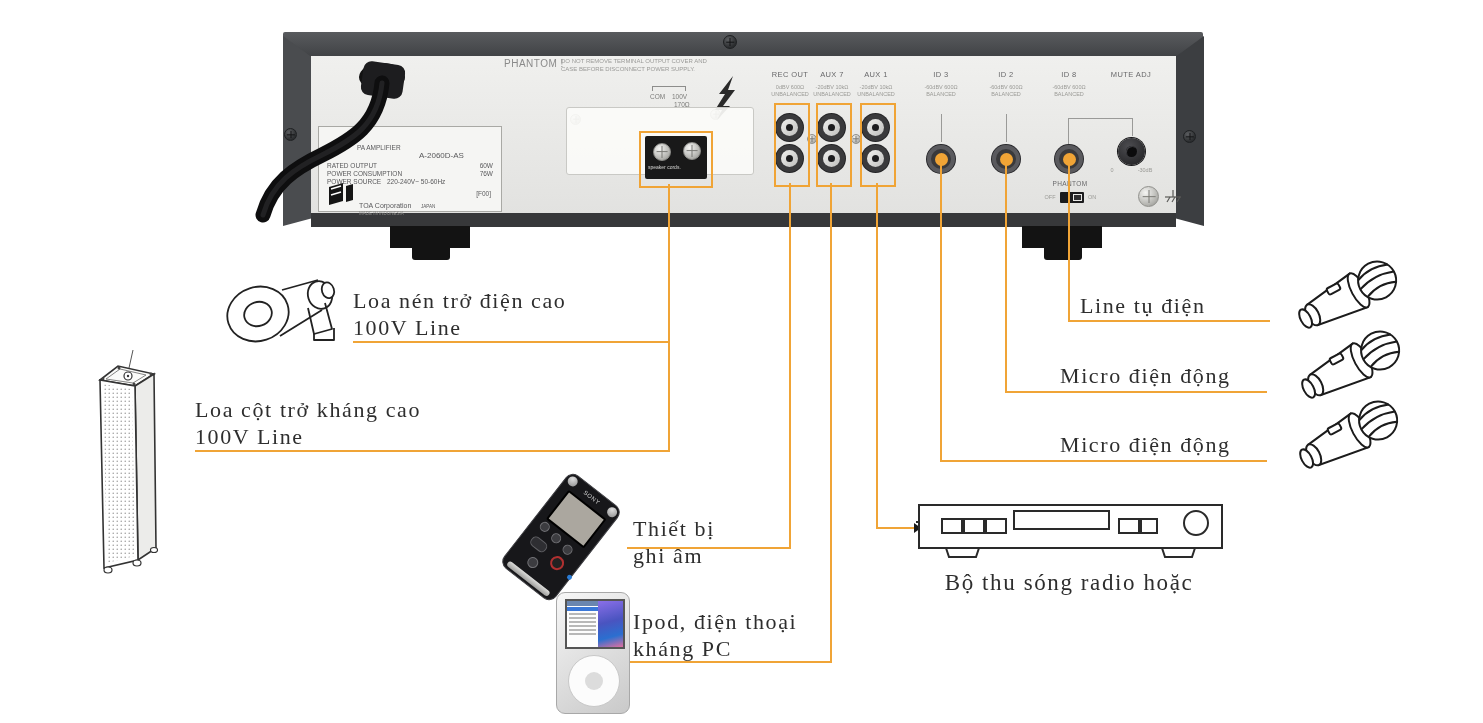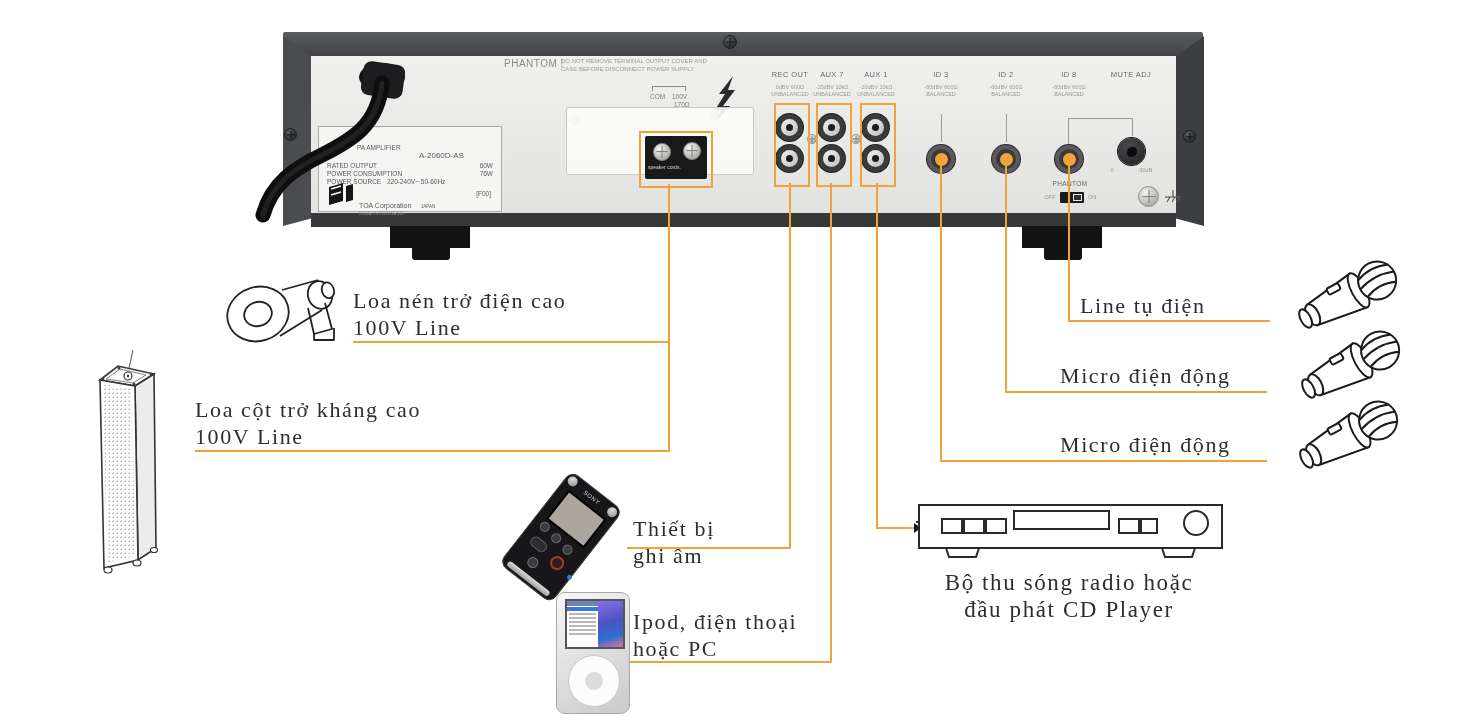--- a/index.html
+++ b/index.html
@@ -408,23 +408,22 @@
   <div class="callout" style="left:195px;top:396px;">
     <span style="display:block;">Loa cột trở kháng cao</span>
     <span style="display:block;">100V Line</span>
   </div>
   <div class="callout" style="left:633px;top:494px;margin-top:21px;">
     <span style="display:block;">Thiết bị</span>
     <span style="display:block;">ghi âm</span>
   </div>
   <div class="callout" style="left:633px;top:608px;">
     <span style="display:block;">Ipod, điện thoại</span>
-    <span style="display:block;">hoặc PC</span>
+    <span style="display:block;">kháng PC</span>
   </div>
   <div class="callout" style="left:1080px;top:292px;">Line tụ điện</div>
   <div class="callout" style="left:1060px;top:362px;">Micro điện động</div>
   <div class="callout" style="left:1060px;top:431px;">Micro điện động</div>
   <div class="callout" style="left:929px;top:560px;width:280px;text-align:center;font-size:23px;margin-top:9px;">
     <span style="display:block;">Bộ thu sóng radio hoặc</span>
-    <span style="display:block;">đầu phát CD Player</span>
   </div>
 
 </div>
 
 </body></html>

